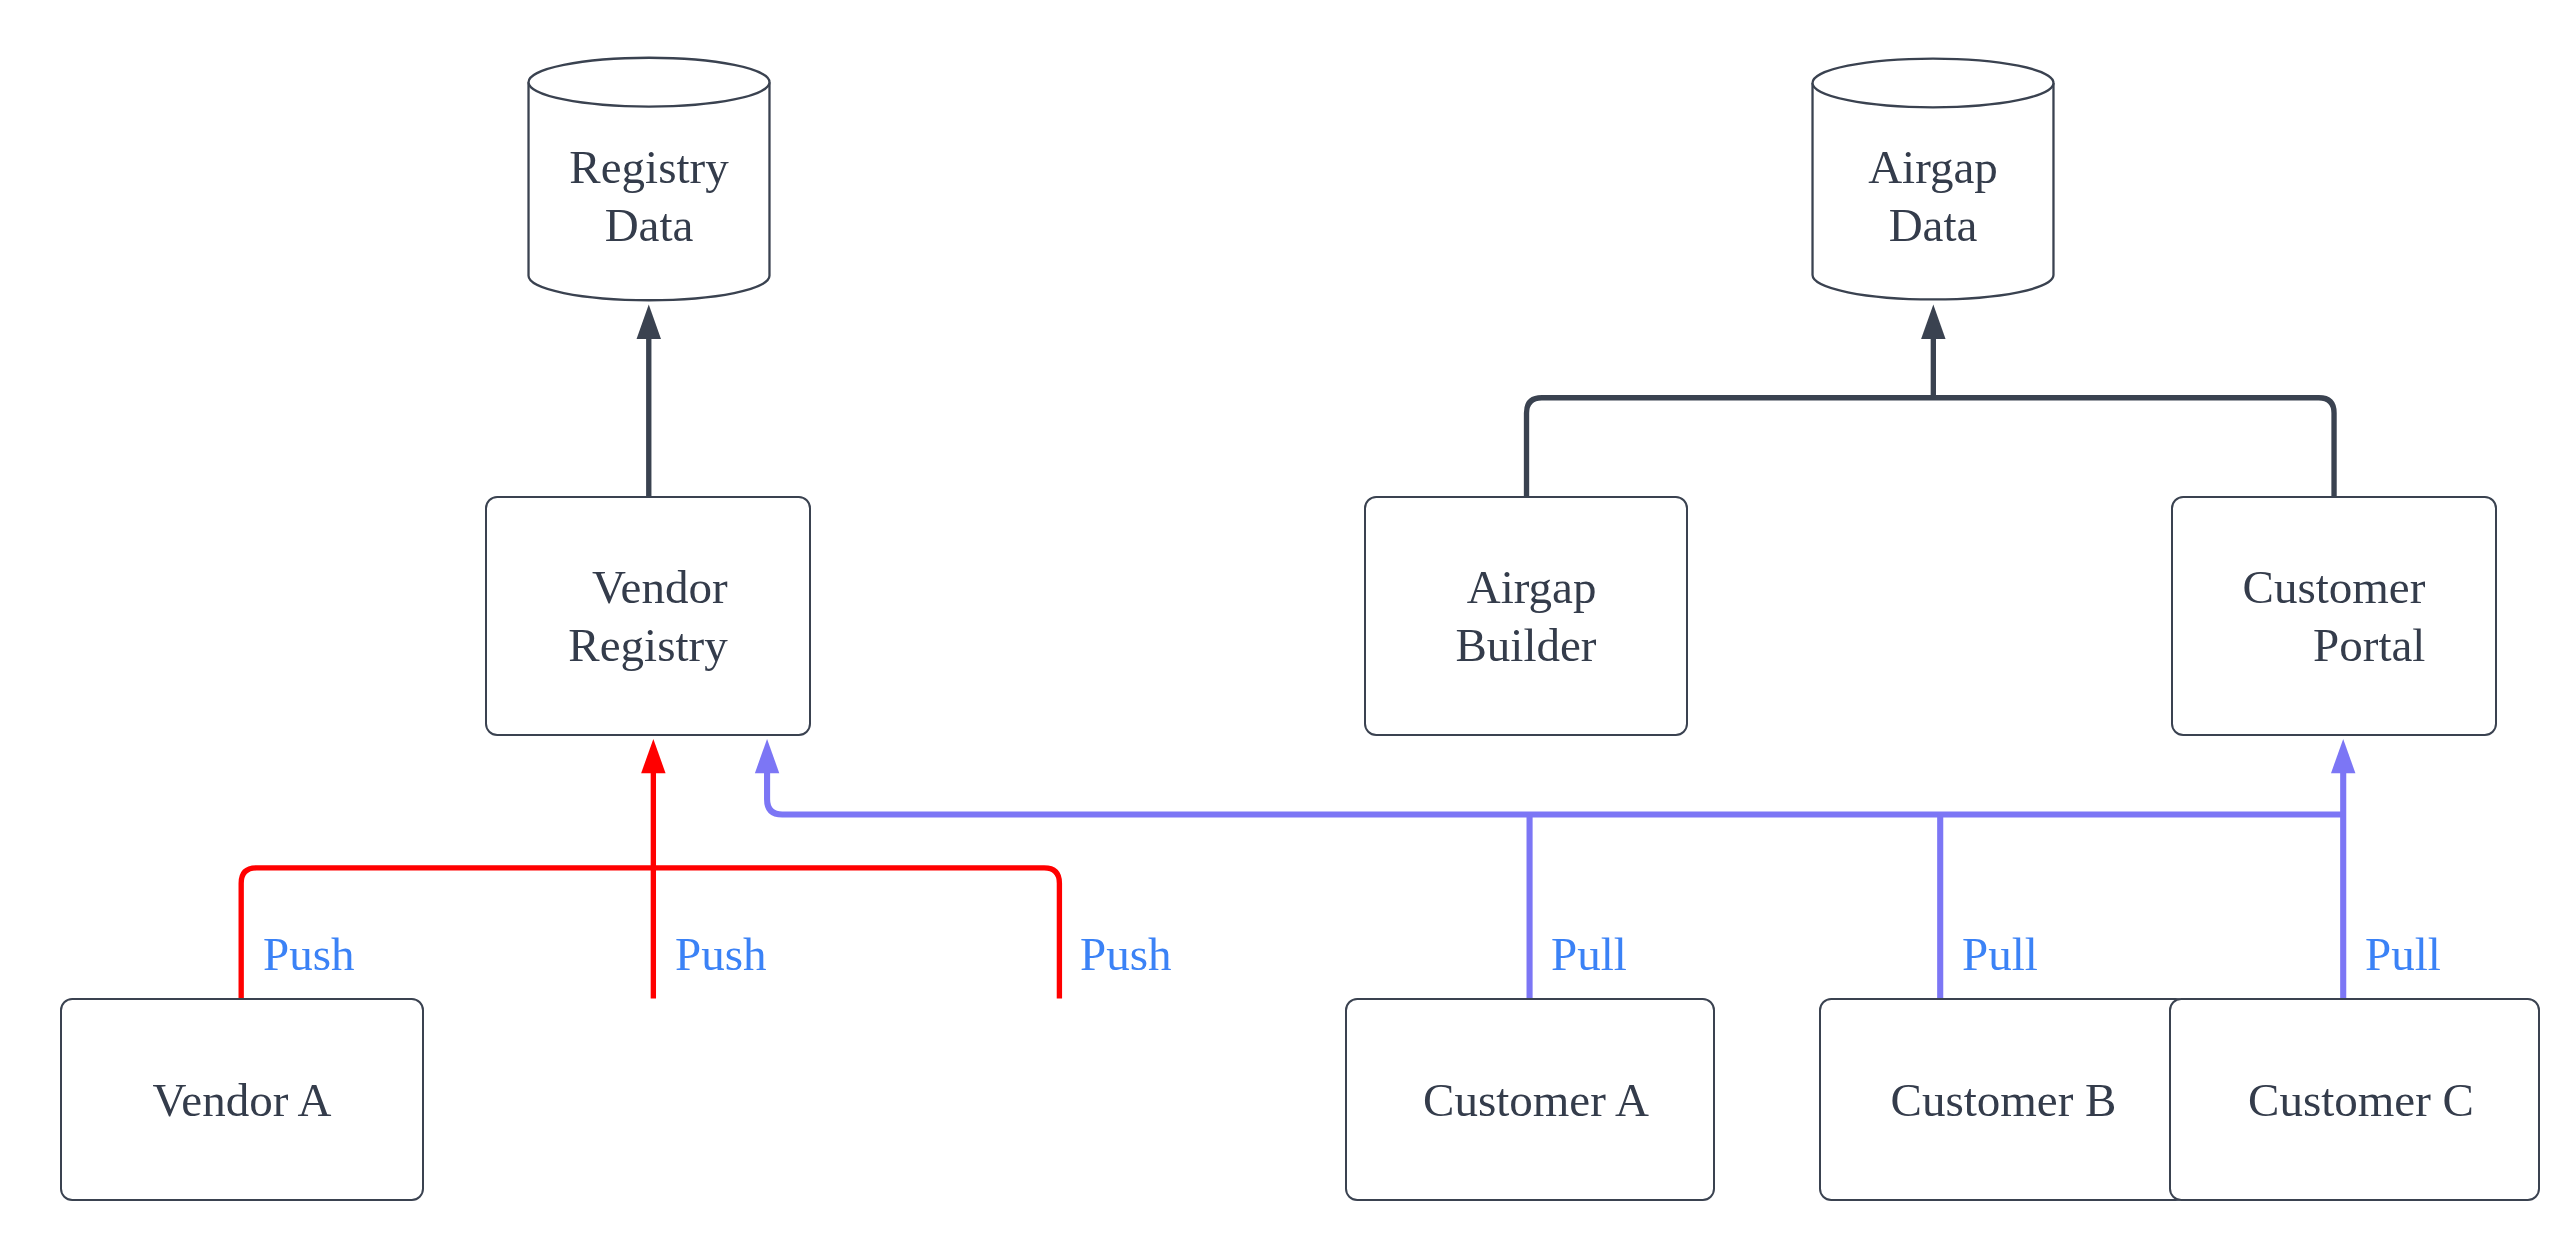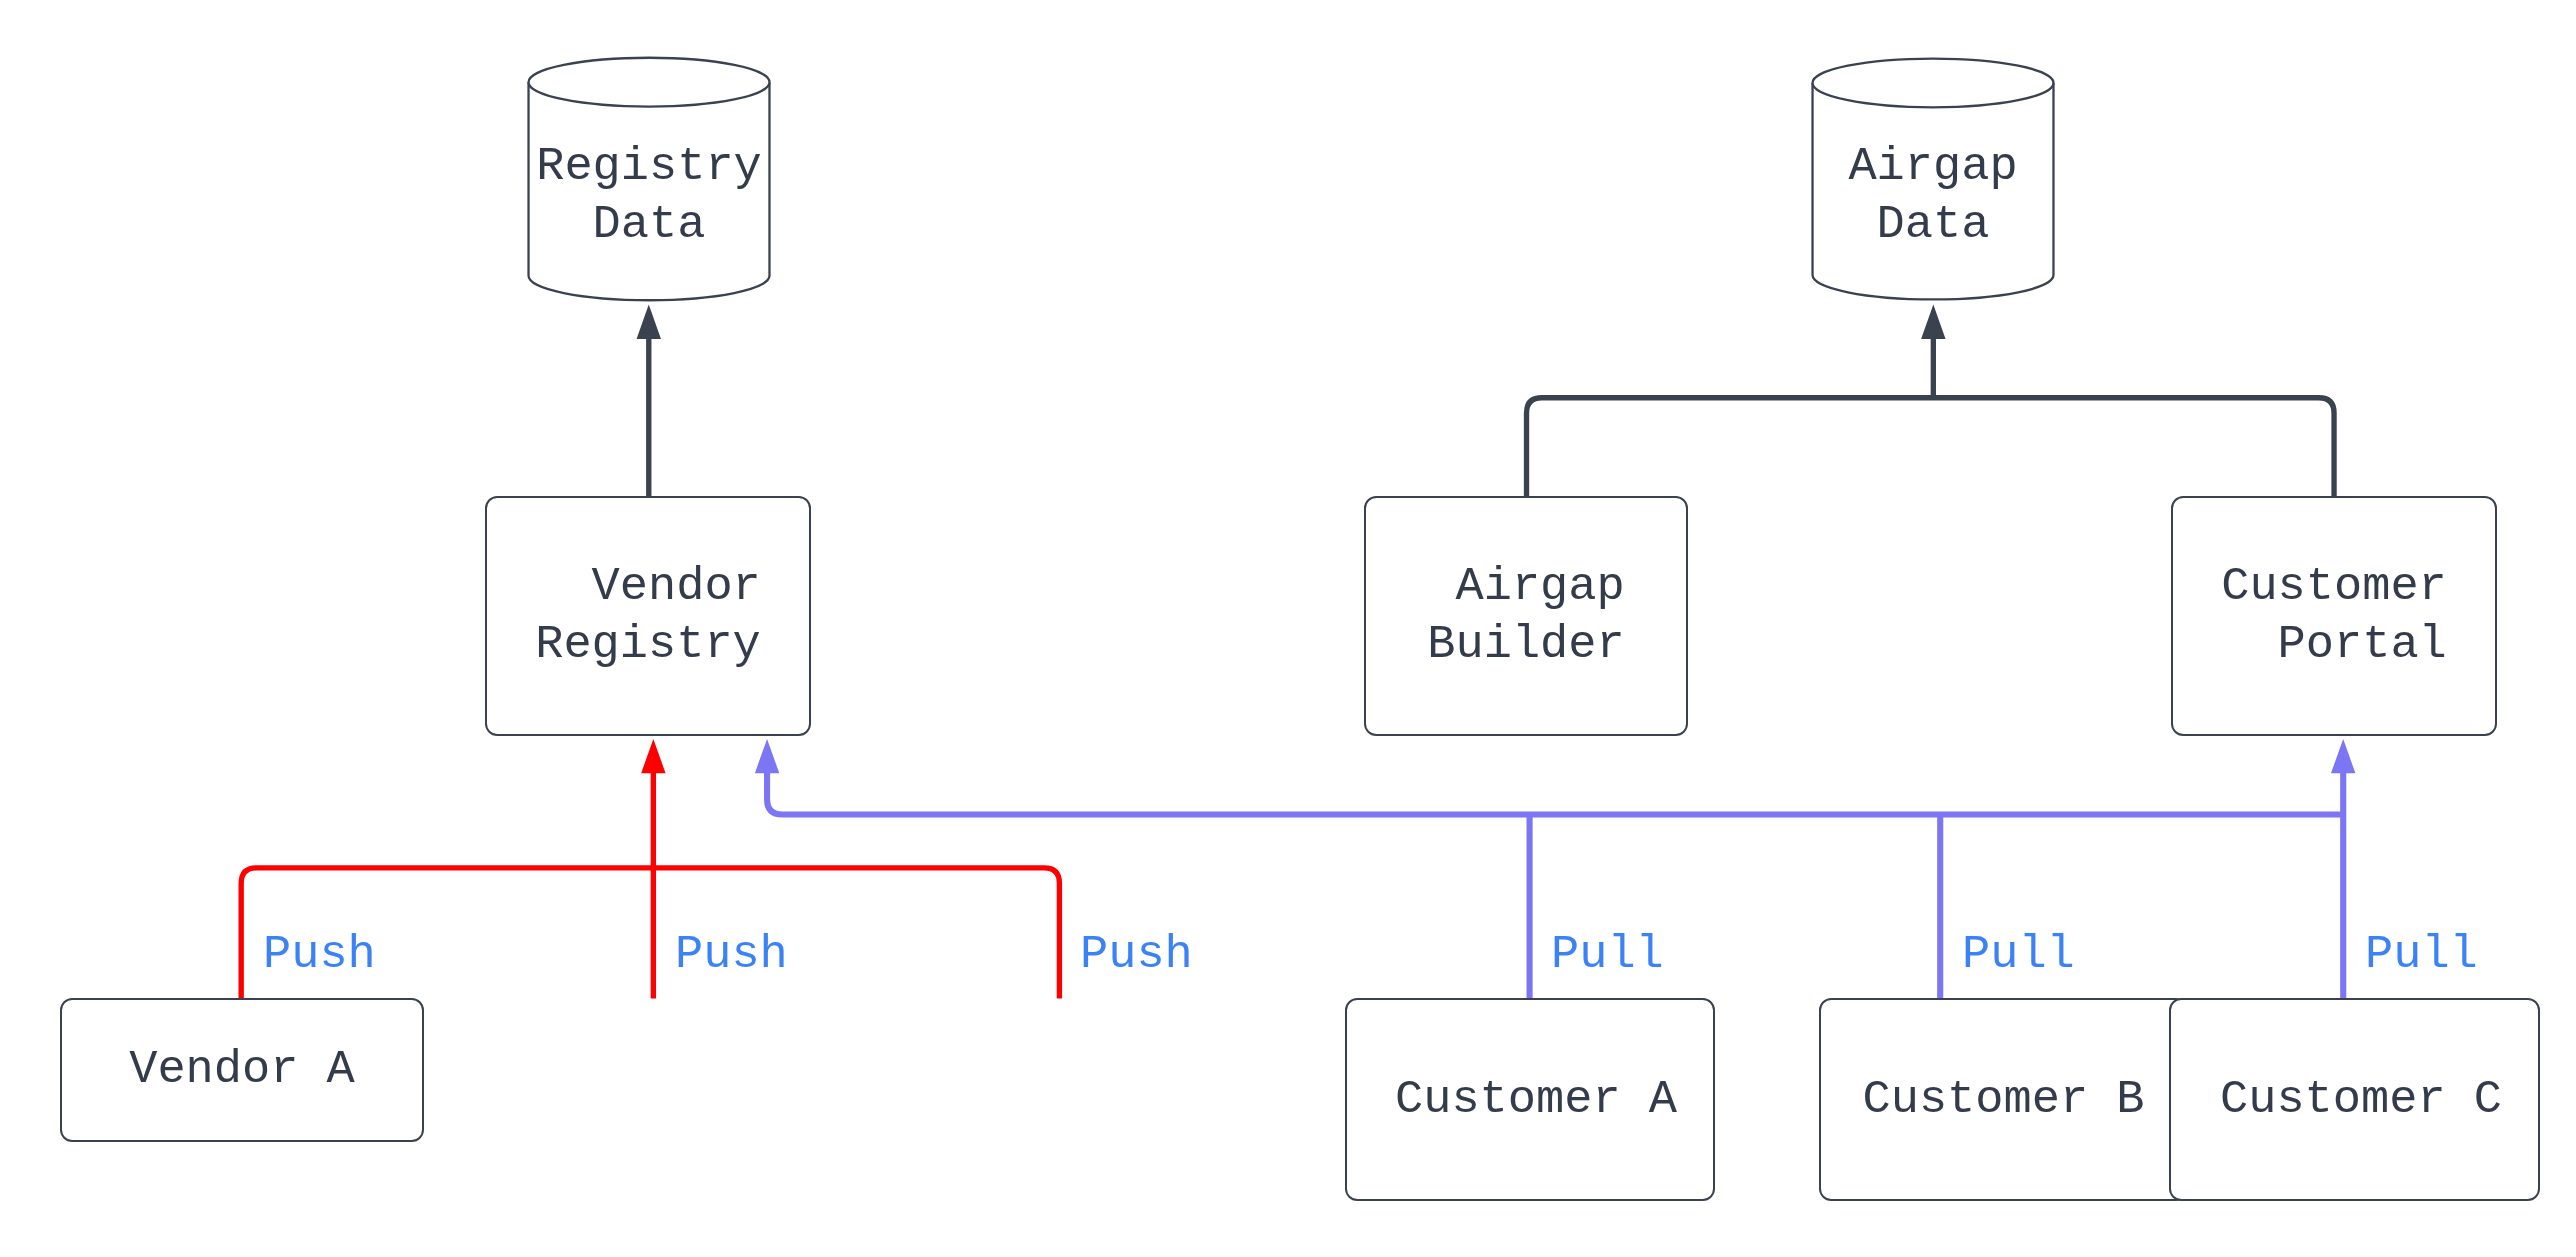--- a/index.html
+++ b/index.html
@@ -1,21 +1,21 @@
 <!DOCTYPE html>
 <html style="font-size:12.2px"><head>
 <meta charset="utf-8">
 <style>
   html, body { margin: 0; padding: 0; background: #ffffff; }
   .canvas {
     position: relative;
     width: 2576px;
     height: 1258px;
     background: #ffffff;
-    font-family: Liberation Mono, monospace;
+    font-family: Liberation Serif, serif;
     overflow: hidden;
     border-radius: 16px;
   }
   svg.connector-layer {
     position: absolute;
     left: 0; top: 0;
     width: 2576px; height: 1258px;
   }
   .node {
     position: absolute;
@@ -105,21 +105,21 @@
 
   <div class="node" style="left:485px; top:496px; width:326px; height:240px;">Vendor
 Registry</div>
 
   <div class="node" style="left:1364px; top:496px; width:324px; height:240px;">Airgap
 Builder</div>
 
   <div class="node" style="left:2171px; top:496px; width:326px; height:240px;">Customer
 Portal</div>
 
-  <div class="node" style="left:60px; top:998px; width:364px; height:144px;">Vendor A</div>
+  <div class="node" style="left:60px; top:998px; width:364px; height:203px;">Vendor A</div>
 
 
 
   <div class="node" style="left:1345px; top:998px; width:370px; height:203px;padding-left:12px;">Customer A</div>
 
   <div class="node" style="left:1819px; top:998px; width:369px; height:203px;">Customer B</div>
 
   <div class="node" style="left:2169px; top:998px; width:371px; height:203px;padding-left:13px;">Customer C</div>
 
   <div class="edge-label" style="left:263px; top:931px;">Push</div>

